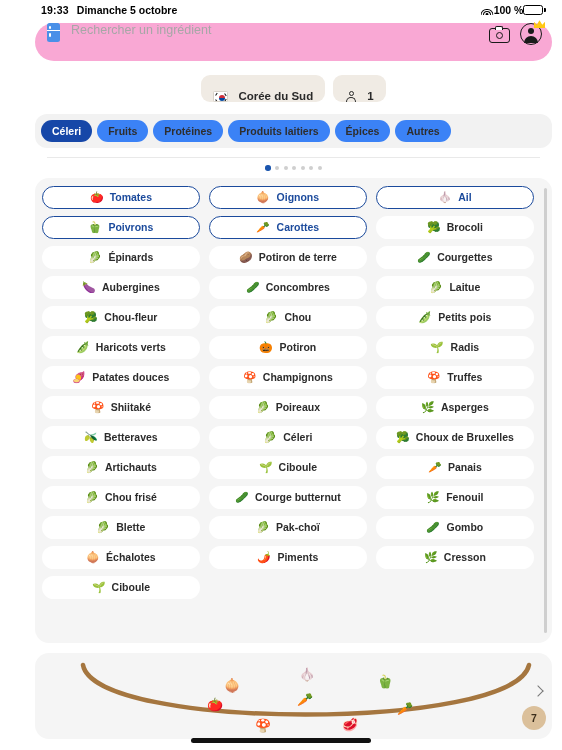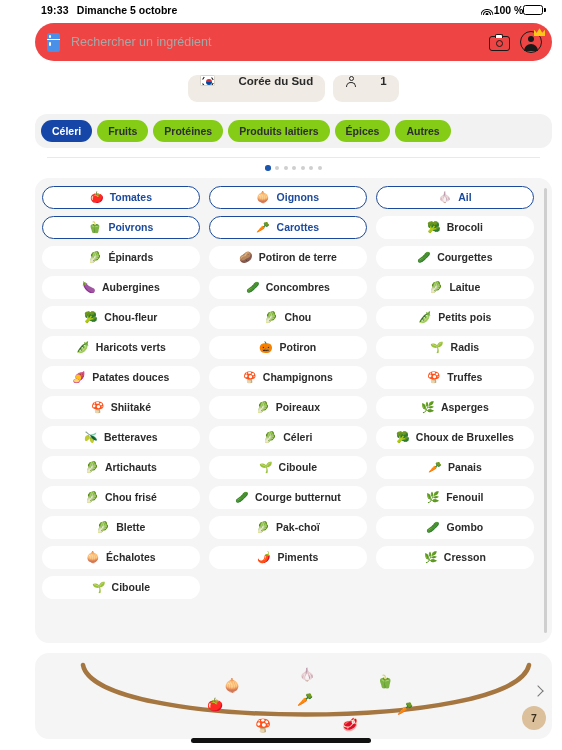--- a/index.html
+++ b/index.html
@@ -28,22 +28,22 @@
   .wifi-ic i:nth-child(1) { width: 13px; height: 6.5px; }
   .wifi-ic i:nth-child(2) { width: 8px; height: 4px; }
   .wifi-ic i:nth-child(3) { width: 3px; height: 2.4px; background: #000; border: none; border-radius: 50% 50% 0 0 / 100% 100% 0 0; }
   .batt { display: inline-flex; align-items: center; }
   .batt-body { width: 20px; height: 10px; border: 1.3px solid #000; border-radius: 2.6px; padding: 1.2px; }
   .batt-fill { height: 100%; background: #000; border-radius: 1px; }
   .batt-cap { width: 1.6px; height: 4px; background: #000; border-radius: 0 1px 1px 0; margin-left: 1px; }
 
   
   .searchbar {
-    margin: 3px 10px 0 10px; height: 38px; background: #ef4444;
-    border-radius: 19px; display: flex; align-items: center; padding: 0 10px 0 12px;
+    margin: 3px 10px 0 10px; height: 38px; background: #f9a8d4;
+    border-radius: 19px; display: flex; align-items: flex-start; padding: 0 10px 0 12px;
   }
   .fridge-ic { width: 13px; height: 19px; position: relative; flex: 0 0 auto; }
   .fridge-ic .body { position: absolute; inset: 0; background: #4a90e8; border-radius: 2.5px; }
   .fridge-ic .line { position: absolute; left: 0; right: 0; top: 6.5px; height: 1.4px; background: #fff; }
   .fridge-ic .h1 { position: absolute; left: 2px; top: 2.5px; width: 1.6px; height: 3px; background: #fff; border-radius: 1px; }
   .fridge-ic .h2 { position: absolute; left: 2px; top: 9.5px; width: 1.6px; height: 4px; background: #fff; border-radius: 1px; }
   .search-input {
     flex: 1; border: none; outline: none; background: transparent;
     font-family: "Liberation Sans", sans-serif; font-size: 12.5px; color: #333;
     margin-left: 11px;
@@ -59,38 +59,38 @@
   .prof-ic .head { position: absolute; left: 7.6px; top: 4.6px; width: 6.4px; height: 6.4px; background: #1a1a1a; border-radius: 50%; }
   .prof-ic .shoulders { position: absolute; left: 4.2px; top: 12.6px; width: 13.4px; height: 7px; background: #1a1a1a; border-radius: 7px 7px 0 0; }
   .prof-ic .crown {
     position: absolute; right: -3px; top: -3px; width: 11px; height: 8px; background: #ffc815;
     clip-path: polygon(0% 100%, 0% 22%, 25% 58%, 50% 4%, 75% 58%, 100% 22%, 100% 100%);
   }
 
   
   .country-row { display: flex; justify-content: center; align-items: center; gap: 8px; margin-top: 14px; }
   .chip {
-    background: #f0ebe4; border-radius: 9px; height: 27px; display: flex; align-items: flex-start;
-    gap: 23px; padding: 0 12px; font-size: 11.5px; color: #2a2a2a; font-weight: bold;
+    background: #f0ebe4; border-radius: 9px; height: 27px; display: flex; align-items: flex-end;
+    gap: 10px; padding: 0 12px; font-size: 11.5px; color: #2a2a2a; font-weight: bold;
   }
   .flag-kr { width: 15px; height: 11px; position: relative; background: #fff; border: .6px solid #d8d2c9; border-radius: 1.5px; overflow: hidden; flex: 0 0 auto; }
   .flag-kr .tg-top { position: absolute; left: 4.5px; top: 2.6px; width: 6px; height: 3px; background: #cd2e3a; border-radius: 3px 3px 0 0; }
   .flag-kr .tg-bot { position: absolute; left: 4.5px; top: 5.6px; width: 6px; height: 3px; background: #0047a0; border-radius: 0 0 3px 3px; }
   .flag-kr .bar { position: absolute; width: 2.6px; height: 1px; background: #111; }
   .people-ic { width: 12px; height: 12px; position: relative; flex: 0 0 auto; }
   .people-ic .h { position: absolute; left: 3.6px; top: 0.6px; width: 5px; height: 5px; border: 1.4px solid #2a2a2a; border-radius: 50%; }
   .people-ic .b { position: absolute; left: 0.8px; top: 7px; width: 10.5px; height: 4.6px; border: 1.4px solid #2a2a2a; border-bottom: none; border-radius: 5px 5px 0 0; }
 
   
   .tabs-wrap {
     margin: 12px 10px 0 10px; background: #f2f2f2; border-radius: 12px;
     height: 34px; display: flex; align-items: center; padding: 0 6px; gap: 5px; overflow: hidden;
   }
   .tab {
-    height: 22px; border-radius: 11px; background: #84cc16; color: #2e2e2e;
+    height: 22px; border-radius: 11px; background: #3b82f6; color: #2e2e2e;
     font-size: 10.5px; font-weight: bold; display: flex; align-items: center;
     padding: 0 11px; white-space: nowrap; cursor: pointer;
   }
   .tab.active { background: #1647a8; color: #fff; }
 
   .divider { height: 1px; background: #e9e9e9; margin: 9px 22px 0 22px; }
 
   
   .dots { display: flex; justify-content: center; align-items: center; gap: 4.5px; margin-top: 7px; }
   .dot { width: 4px; height: 4px; border-radius: 50%; background: #cfcfcf; }

